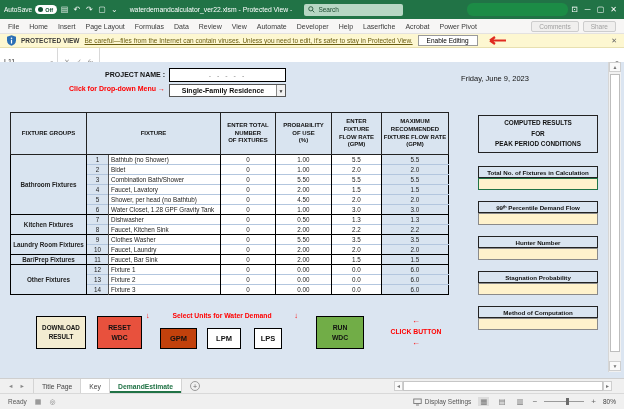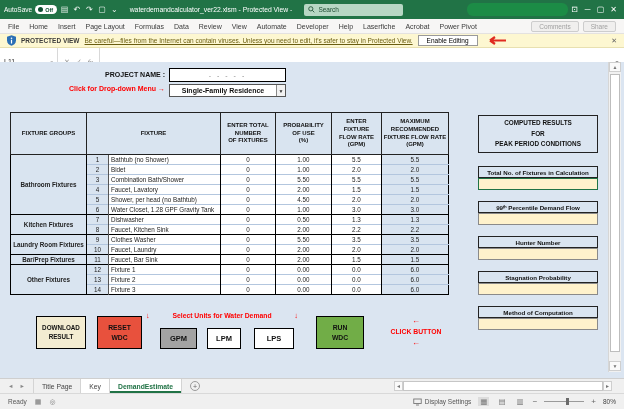--- a/index.html
+++ b/index.html
@@ -67,23 +67,23 @@
   .res-item-label { position:absolute; left:478px; width:120px; height:12px; background:#d9e4f0; border:1.2px solid #222; display:flex; align-items:center; justify-content:center; font-size:6.2px; font-weight:bold; color:#111; }
   .res-item-value { position:absolute; left:478px; width:120px; height:12px; background:#fff2cc; border:1px solid #8a8a8a; }
   .res-item-value.selected { border:1.8px solid #217346; }
 
   
   .abtn { position:absolute; display:flex; align-items:center; justify-content:center; text-align:center; font-weight:bold; border:1.5px solid #000; white-space:pre-line; line-height:1.4; color:#111; }
   .abtn-download { left:36px; top:254px; width:50px; height:33px; background:#f3ecd1; font-size:6.3px; }
   .abtn-reset { left:97px; top:254px; width:45px; height:33px; background:#e8513d; font-size:6.8px; }
   .abtn-run { left:316px; top:254px; width:48px; height:33px; background:#71ad47; font-size:6.8px; }
   .unit-btn { position:absolute; top:266px; height:21px; background:#fff; border:1.5px solid #000; display:flex; align-items:center; justify-content:center; font-weight:bold; font-size:7.5px; color:#111; }
-  .unit-0 { left:160px; width:37px; background:#a3a3a3; }
+  .unit-0 { left:160px; width:37px; background:#c2410c; }
   .unit-1 { left:207px; width:34px; }
-  .unit-2 { left:254px; width:40px; }
+  .unit-2 { left:254px; width:28px; }
   .units-hint { position:absolute; left:146px; top:249px; width:152px; display:flex; justify-content:space-between; align-items:center; color:#f00; font-weight:bold; font-size:6.8px; }
   .units-hint .dn { font-size:7.5px; }
   .click-hint { position:absolute; left:384px; top:253px; width:64px; text-align:center; color:#f00; font-weight:bold; font-size:6.8px; line-height:1.5; }
   .click-hint .ar { font-size:8px; display:block; }
 
   
   .vscroll { position:absolute; left:608px; top:0; width:13px; height:310px; background:#f1f1f1; border-left:1px solid #d6d6d6; }
   .vscroll .arr { position:absolute; left:0; width:12px; height:10px; background:#fafafa; border:1px solid #cfcfcf; color:#777; font-size:5px; text-align:center; line-height:9px; }
   .vscroll .thumb { position:absolute; left:1px; top:12px; width:10px; height:278px; background:#fff; border:1px solid #bdbdbd; }
 
@@ -200,20 +200,21 @@
 
   <div class="sheet">
 
     <div class="pn-label">PROJECT NAME :</div>
     <div class="pn-hint">Click for Drop-down Menu →</div>
     <div class="pn-input">- - - - -</div>
     <div class="pn-select">
       <span class="pn-select-text">Single-Family Residence</span>
       <span class="pn-select-caret">▼</span>
     </div>
+    <div class="dt-date">Friday, June 9, 2023</div>
 
     <table class="wdc-table">
       <colgroup>
         <col style="width:76px">
           <col style="width:22px">
           <col style="width:112px">
         <col style="width:55px">
           <col style="width:56px">
           <col style="width:50px">
           <col style="width:67px">

